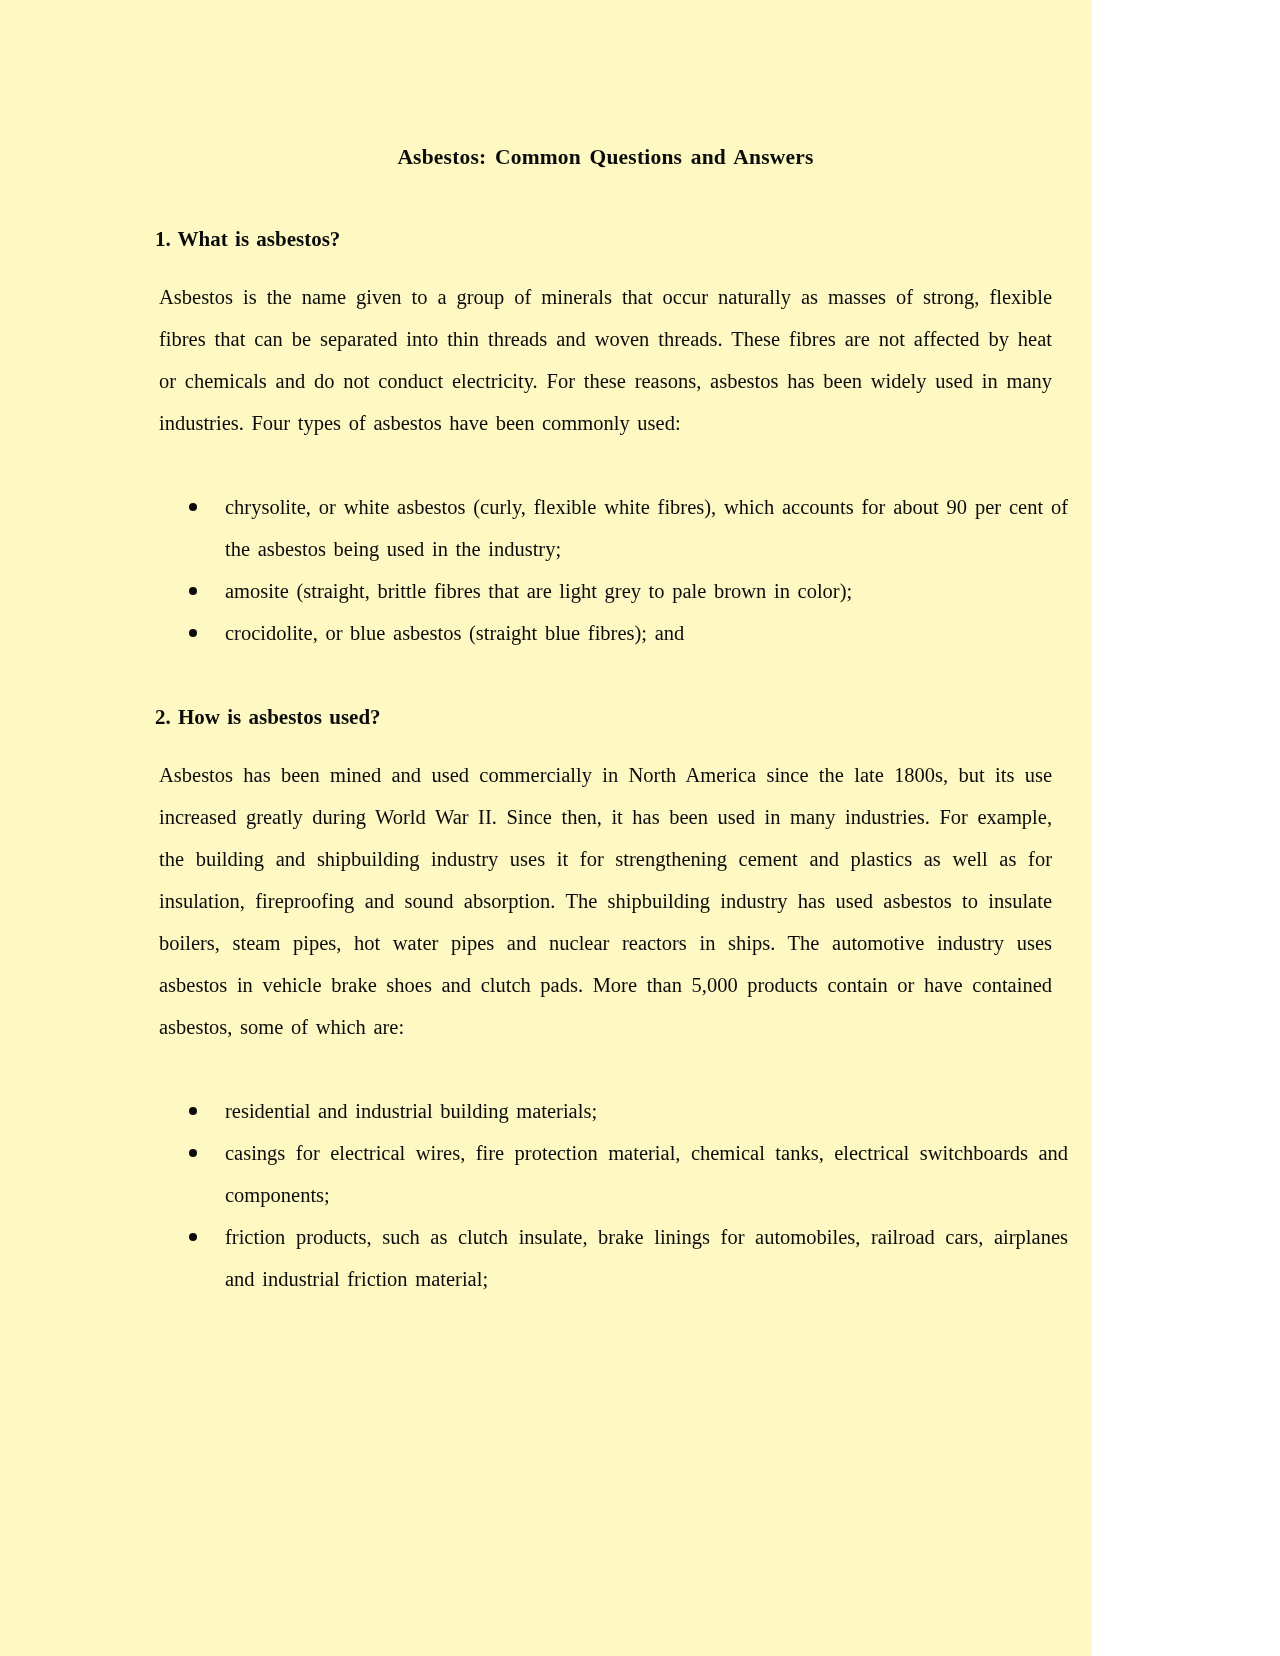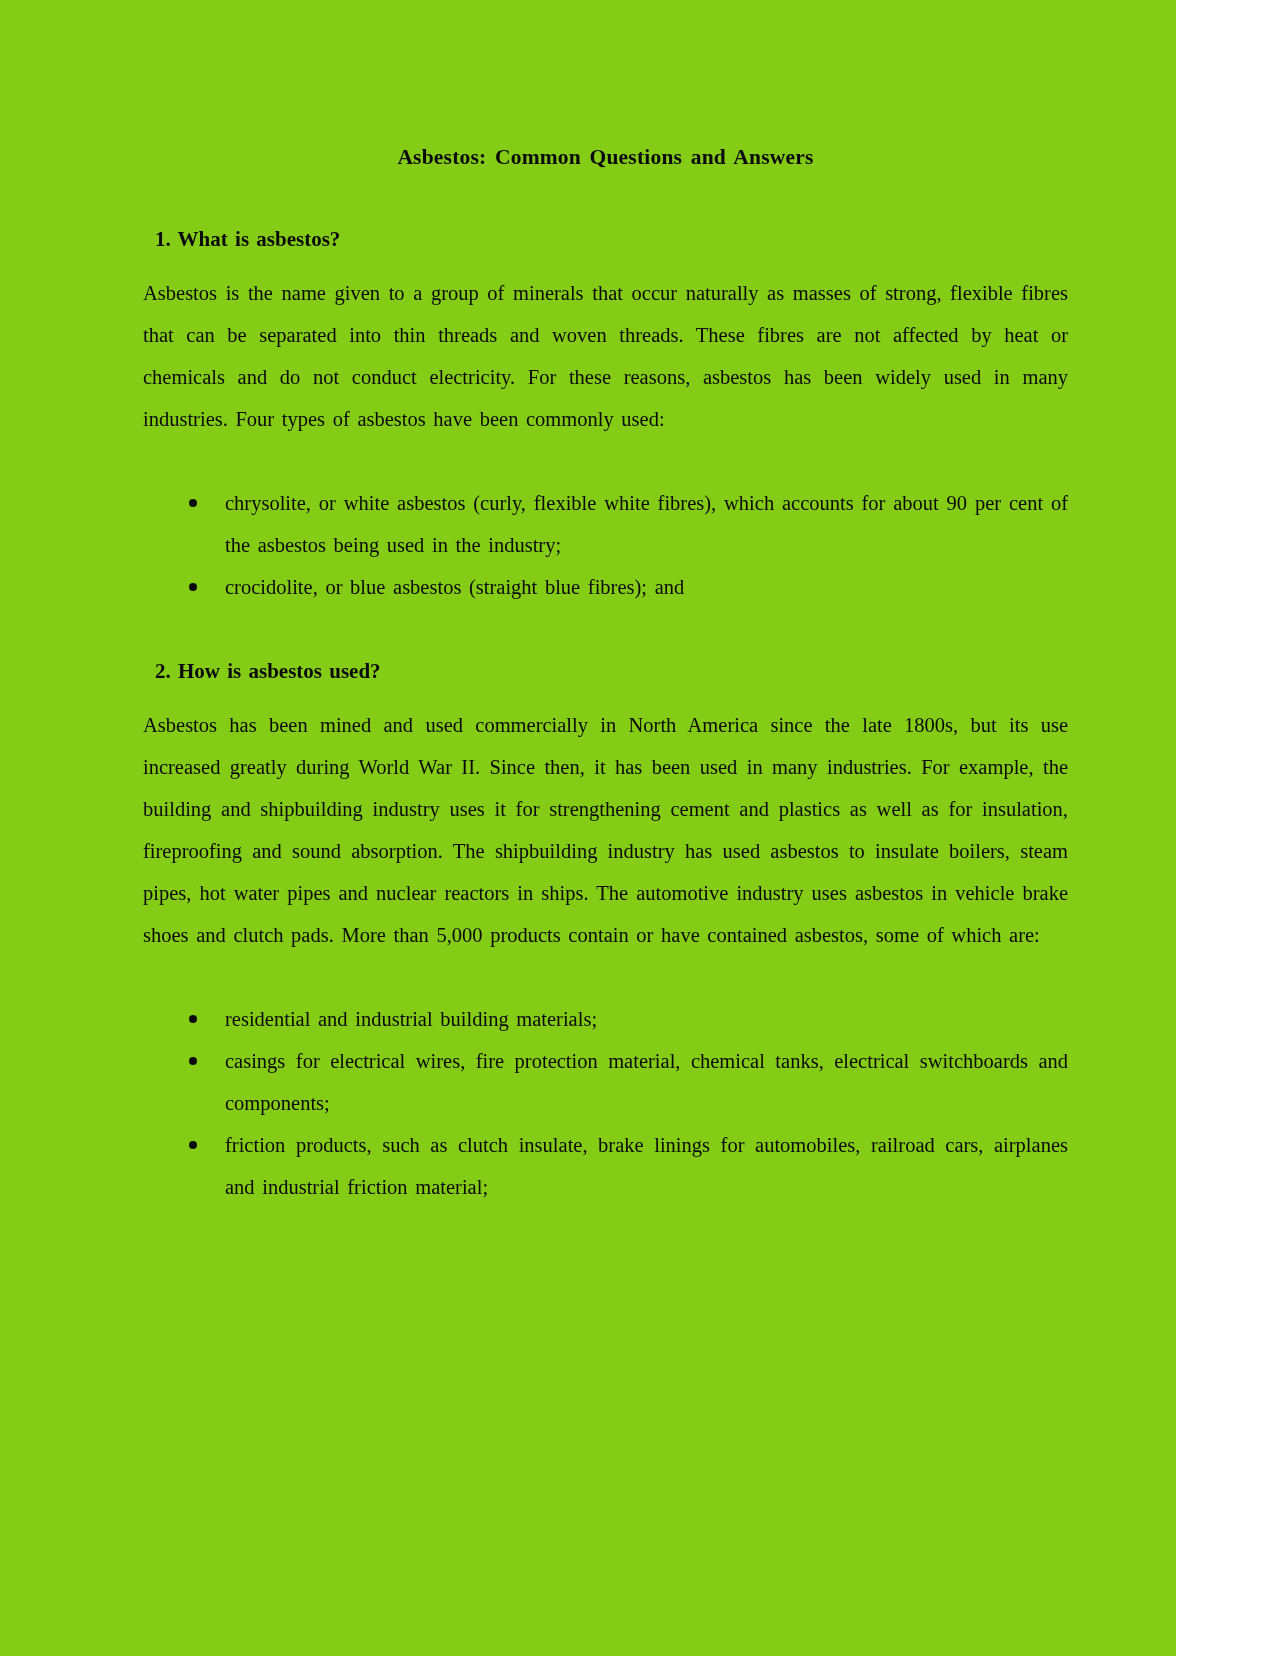--- a/index.html
+++ b/index.html
@@ -2,23 +2,23 @@
 <html><head>
 <meta charset="utf-8">
 <style>
   html, body {
     margin: 0;
     padding: 0;
     background: #ffffff;
   }
   .page {
     position: relative;
-    width: 1176px;
+    width: 1092px;
     height: 1656px;
-    background: #84cc16;
+    background: #fef9c3;
     overflow: hidden;
     font-family: "Liberation Serif", "DejaVu Serif", serif;
     color: #0b0b0b;
   }
   .content {
     position: absolute;
     left: 143px;
     top: 136px;
     width: 925px;
   }
@@ -36,21 +36,21 @@
     font-weight: bold;
     line-height: 42px;
     word-spacing: 2px;
     margin: 12px;
   }
   .section-paragraph {
     font-size: 20.5px;
     line-height: 42px;
     text-align: justify;
     word-spacing: 2.5px;
-    margin: 0;
+    margin: 16px;
   }
   .bullet-list {
     list-style: none;
     margin: 42px 0;
     padding: 0;
     font-family: Liberation Serif, serif;
   }
   .bullet-item {
     position: relative;
     padding-left: 82px;
@@ -76,20 +76,21 @@
 <div class="page">
   <div class="content">
 
     <div class="doc-title">Asbestos: Common Questions and Answers</div>
 
     <div>
       <h2 class="section-heading">1. What is asbestos?</h2>
       <p class="section-paragraph">Asbestos is the name given to a group of minerals that occur naturally as masses of strong, flexible fibres that can be separated into thin threads and woven threads. These fibres are not affected by heat or chemicals and do not conduct electricity. For these reasons, asbestos has been widely used in many industries. Four types of asbestos have been commonly used:</p>
       <ul class="bullet-list">
         <li class="bullet-item">chrysolite, or white asbestos (curly, flexible white fibres), which accounts for about 90 per cent of the asbestos being used in the industry;</li>
+        <li class="bullet-item">amosite (straight, brittle fibres that are light grey to pale brown in color);</li>
         <li class="bullet-item">crocidolite, or blue asbestos (straight blue fibres); and</li>
       </ul>
     </div>
 
     <div>
       <h2 class="section-heading">2. How is asbestos used?</h2>
       <p class="section-paragraph">Asbestos has been mined and used commercially in North America since the late 1800s, but its use increased greatly during World War II. Since then, it has been used in many industries. For example, the building and shipbuilding industry uses it for strengthening cement and plastics as well as for insulation, fireproofing and sound absorption. The shipbuilding industry has used asbestos to insulate boilers, steam pipes, hot water pipes and nuclear reactors in ships. The automotive industry uses asbestos in vehicle brake shoes and clutch pads. More than 5,000 products contain or have contained asbestos, some of which are:</p>
       <ul class="bullet-list">
         <li class="bullet-item">residential and industrial building materials;</li>
         <li class="bullet-item">casings for electrical wires, fire protection material, chemical tanks, electrical switchboards and components;</li>

